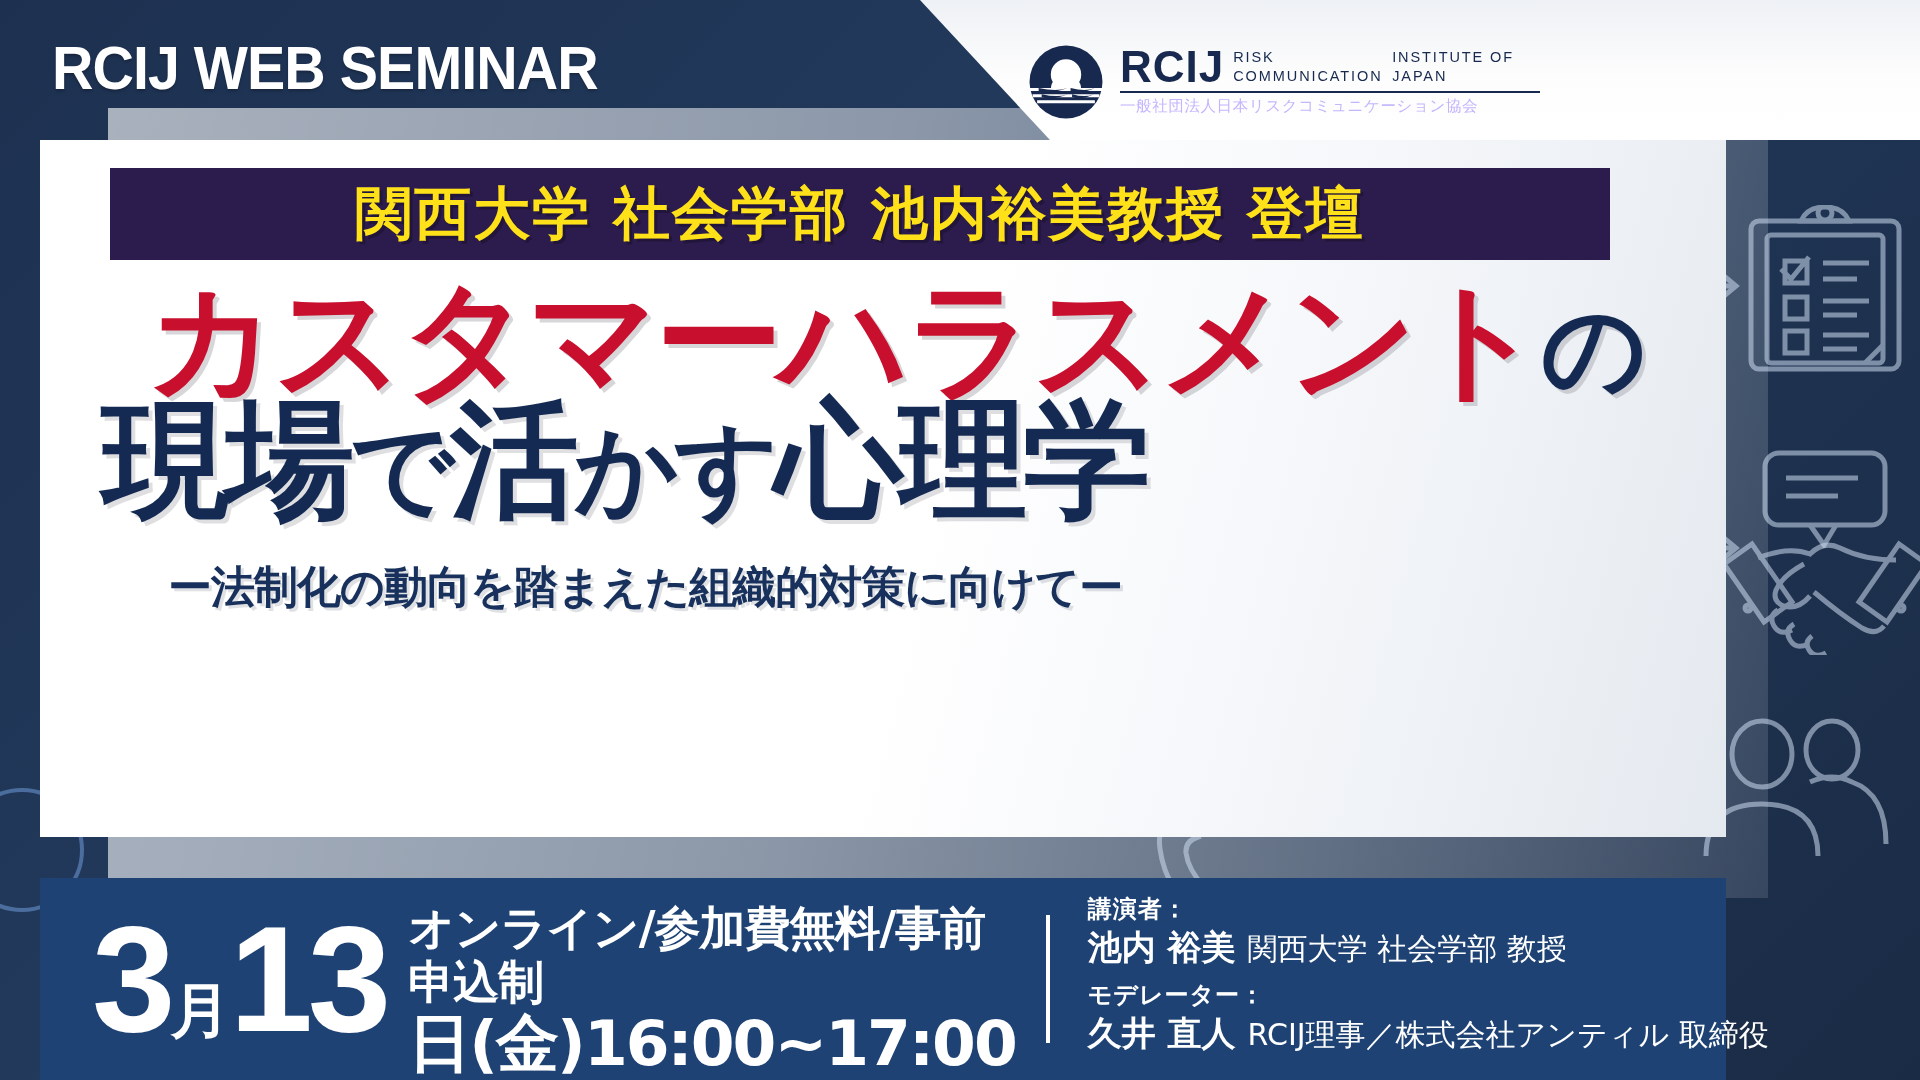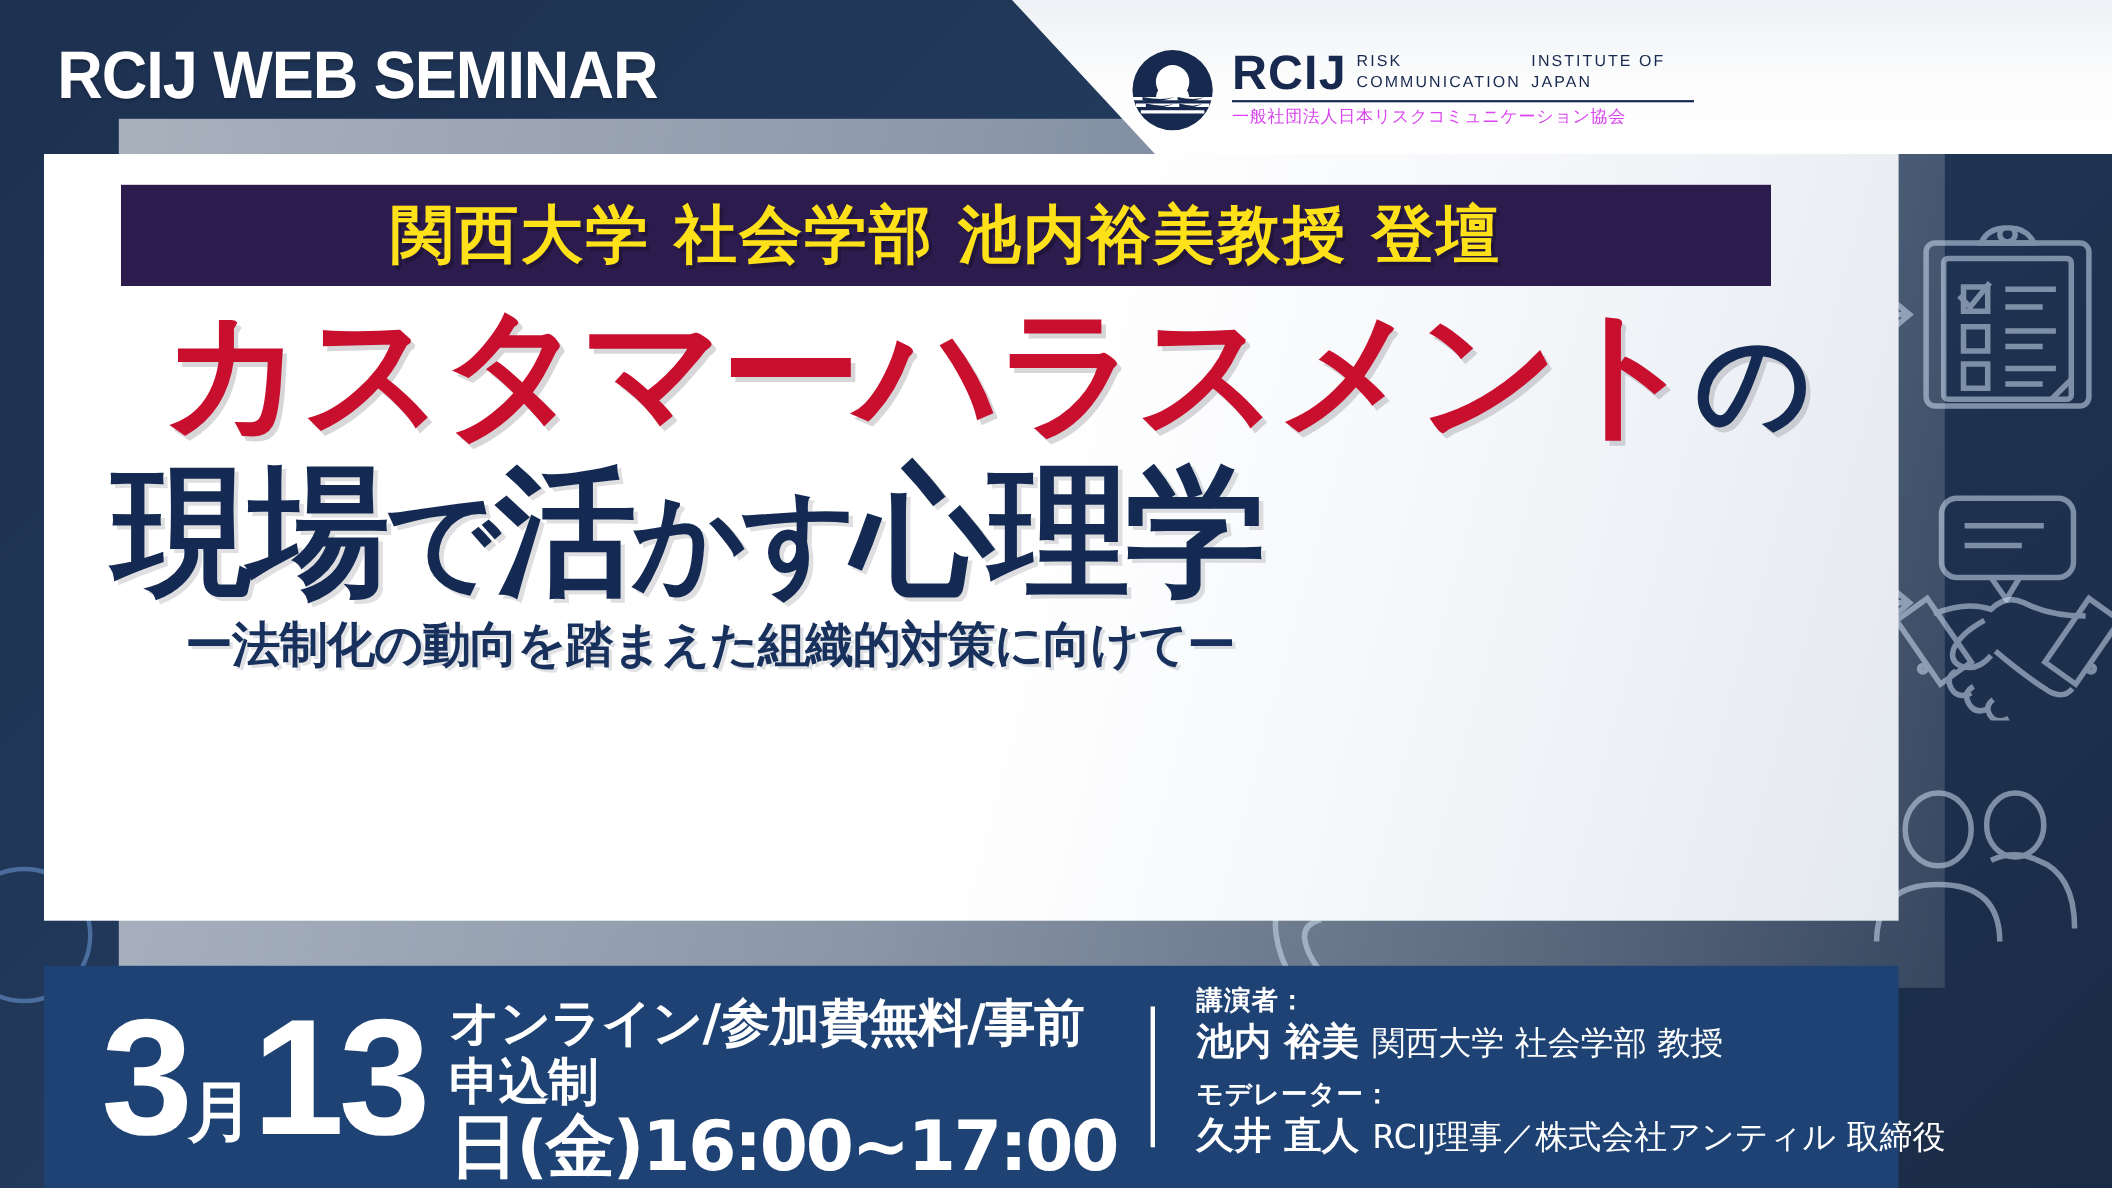--- a/index.html
+++ b/index.html
@@ -30,46 +30,46 @@
     background:linear-gradient(180deg,#eef1f5 0%,#fdfdfd 55%,#ffffff 100%);
     clip-path:polygon(1050px 140px, 920px 0, 1920px 0, 1920px 140px);}
   .hdr-title{position:absolute;left:52px;top:33px;color:#fff;
     font-size:61px;font-weight:bold;letter-spacing:-1px;font-stretch:condensed;
     transform:scaleX(.94);transform-origin:left center;
     text-shadow:0 2px 3px rgba(0,0,0,.25);}
 
   .logo{position:absolute;left:1028px;top:44px;display:flex;align-items:center;gap:16px;}
   .logo-mark{width:76px;height:76px;flex:0 0 76px;}
   .logo-txt{display:flex;flex-direction:column;}
-  .logo-row1{display:flex;align-items:center;gap:9px;}
+  .logo-row1{display:flex;align-items:flex-end;gap:9px;}
   .logo-rcij{font-size:44px;font-weight:bold;color:#17294f;letter-spacing:1px;line-height:.92;}
   .logo-en{display:flex;color:#17294f;font-size:14.5px;
     letter-spacing:1.9px;line-height:1.28;font-weight:500;padding-bottom:2px;}
   .logo-rule{height:2px;background:#17294f;margin:4px 0 3px 0;}
-  .logo-jp{font-size:15.5px;color:#d946ef;letter-spacing:.6px;white-space:nowrap;
+  .logo-jp{font-size:15.5px;color:#c4b5fd;letter-spacing:.6px;white-space:nowrap;
     font-family:Liberation Mono, monospace;}
 
   
   .card{position:absolute;left:40px;top:140px;width:1686px;height:697px;z-index:5;
     background:linear-gradient(105deg,#ffffff 0%,#ffffff 52%,#f5f7fa 72%,#e4e9ef 100%);}
 
   .purple-banner{position:absolute;left:70px;top:28px;width:1500px;height:92px;
     background:#2c1b4d;display:flex;align-items:center;justify-content:center;}
   .purple-banner span{color:#ffe11a;font-size:57px;font-weight:bold;letter-spacing:2px;
     font-family:"DejaVu Sans",sans-serif;
     text-shadow:3px 3px 0 rgba(0,0,0,.22);}
 
   .title-1{position:absolute;left:68px;top:135px;width:1580px;
     font-family:"DejaVu Serif","Liberation Serif",serif;
     font-weight:bold;font-size:128px;line-height:1;color:#c8102e;white-space:nowrap;
     letter-spacing:-4px;
     text-shadow:4px 4px 0 rgba(140,140,150,.35);margin-left:39px;}
   .title-1 .no{color:#142a52;font-size:104px;}
 
-  .title-2{position:absolute;left:62px;top:280px;width:1580px;
+  .title-2{position:absolute;left:62px;top:256px;width:1580px;
     font-family:Liberation Sans, sans-serif;
     font-weight:bold;font-size:128px;line-height:1;color:#142a52;white-space:nowrap;
     letter-spacing:-4px;
     text-shadow:4px 4px 0 rgba(150,150,160,.30);}
   .title-2 .sm{font-size:102px;}
 
   .subtitle{position:absolute;left:128px;top:425px;width:1500px;
     font-family:"DejaVu Sans",sans-serif;font-weight:bold;
     font-size:44px;line-height:1;color:#17305c;white-space:nowrap;letter-spacing:-1px;
     text-shadow:3px 3px 0 rgba(150,155,165,.30);}

